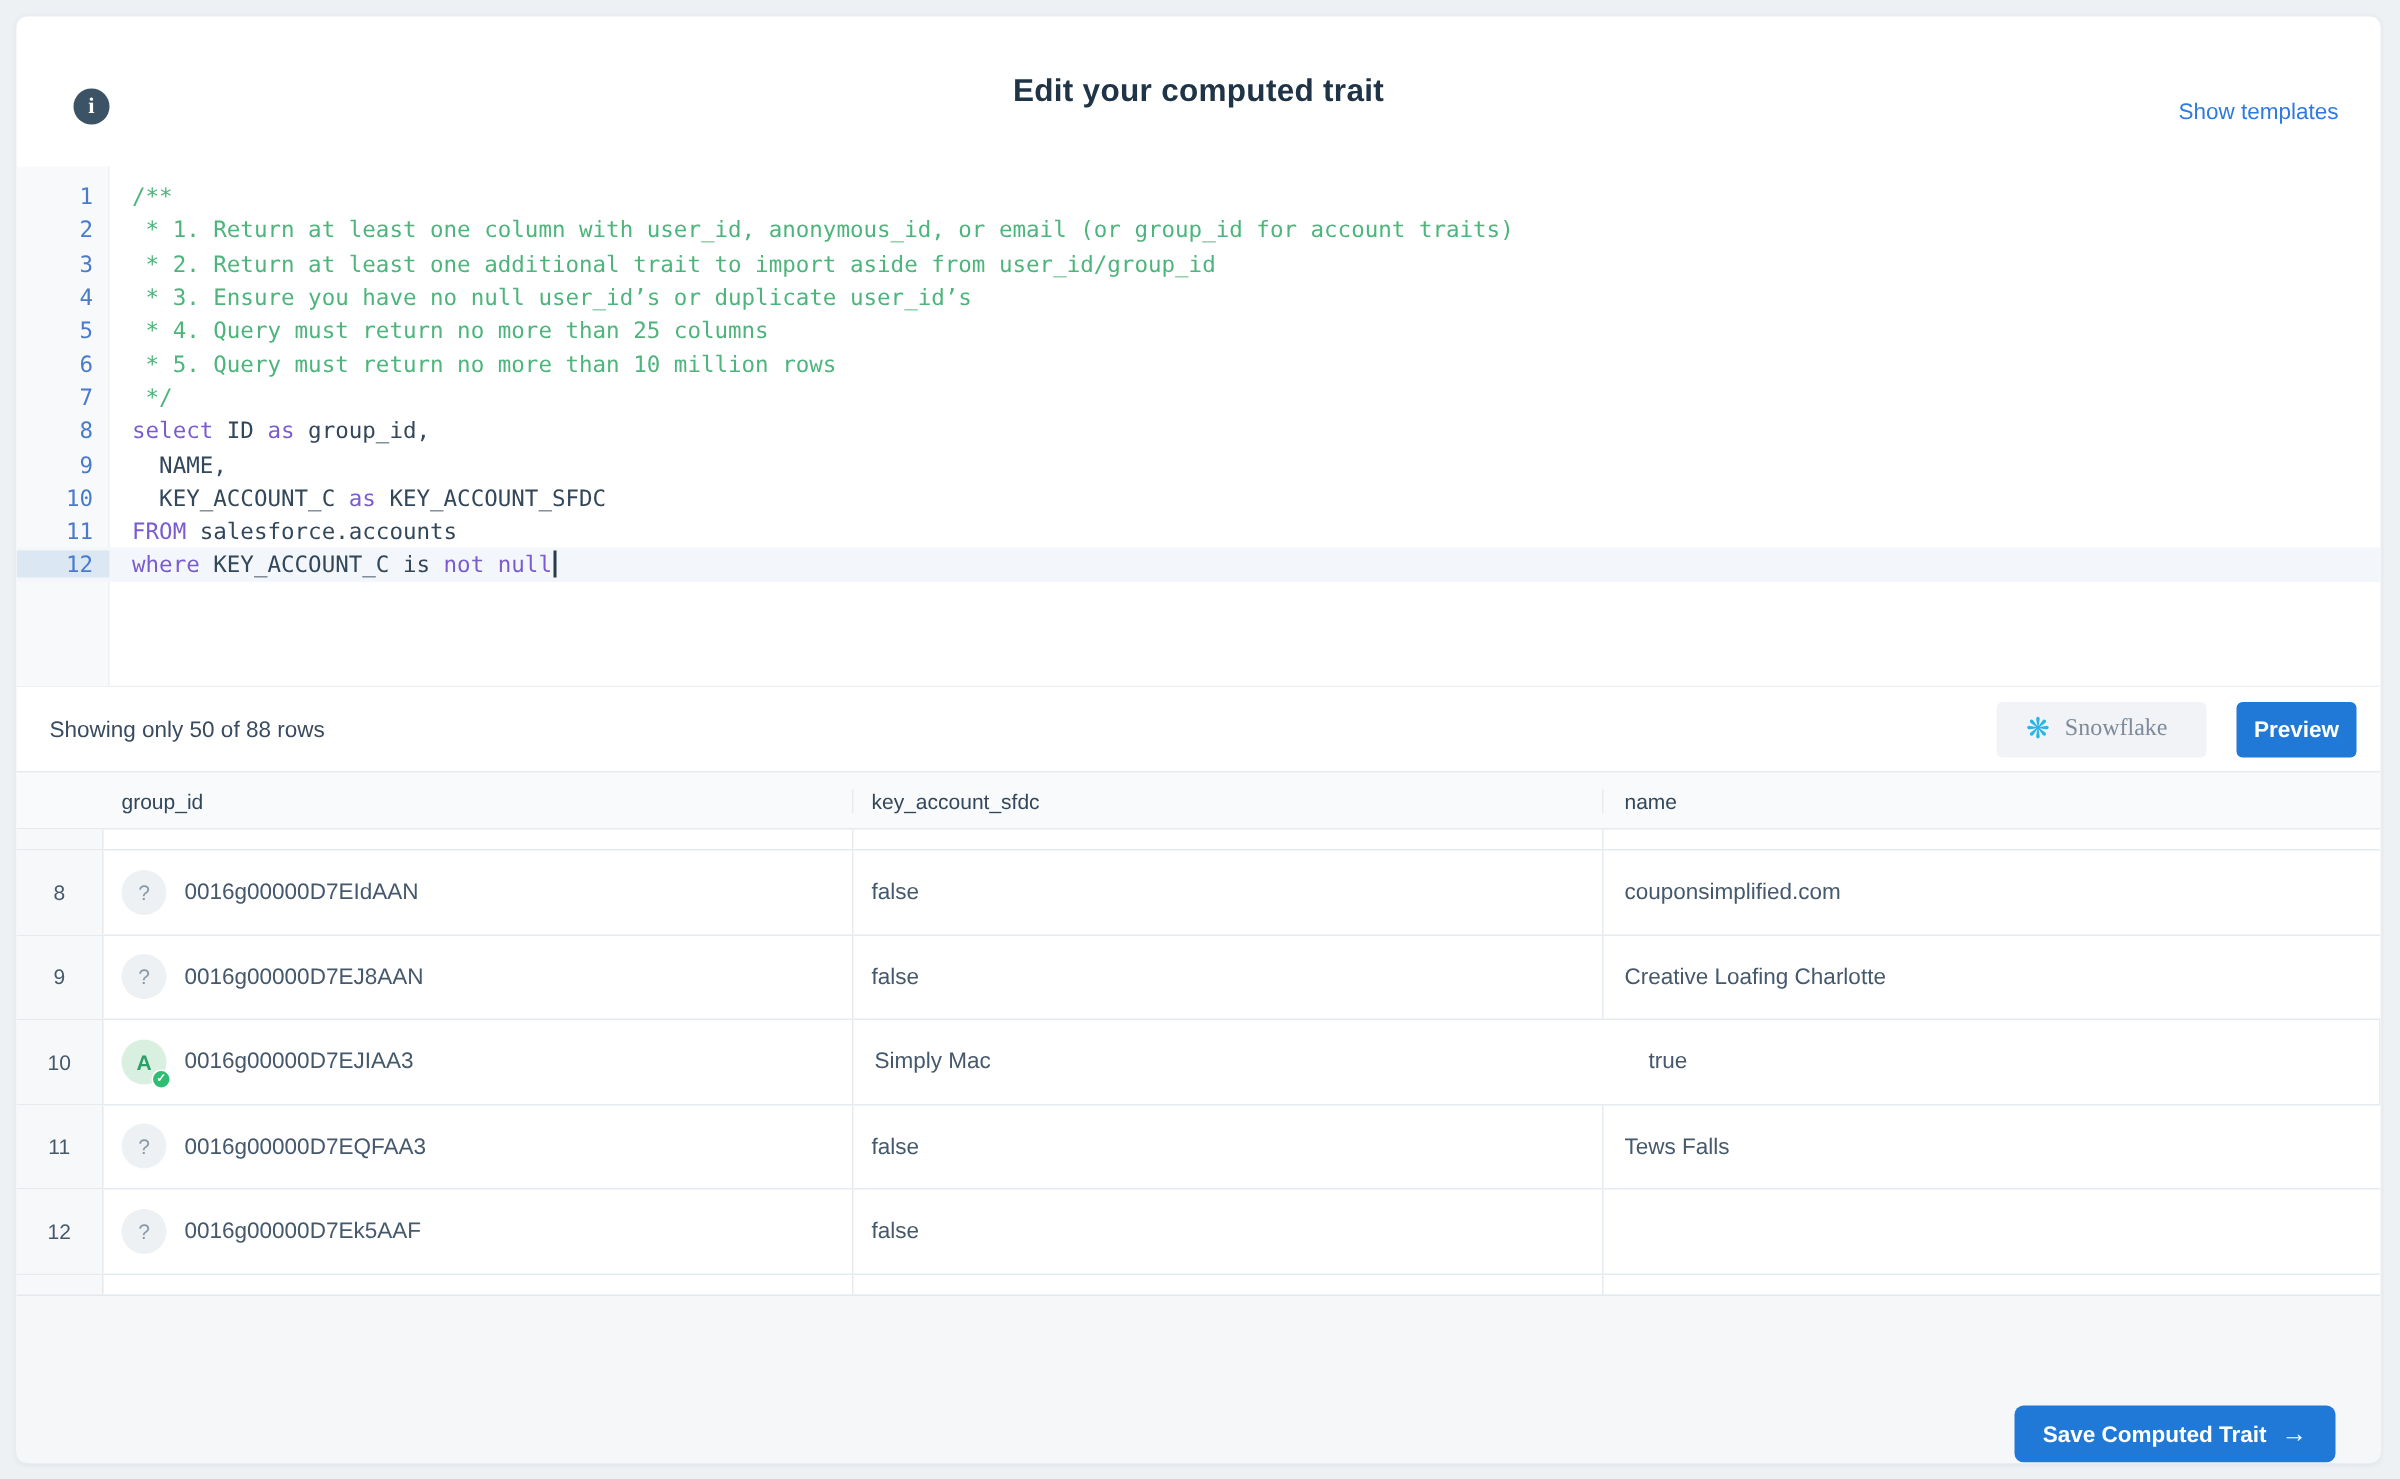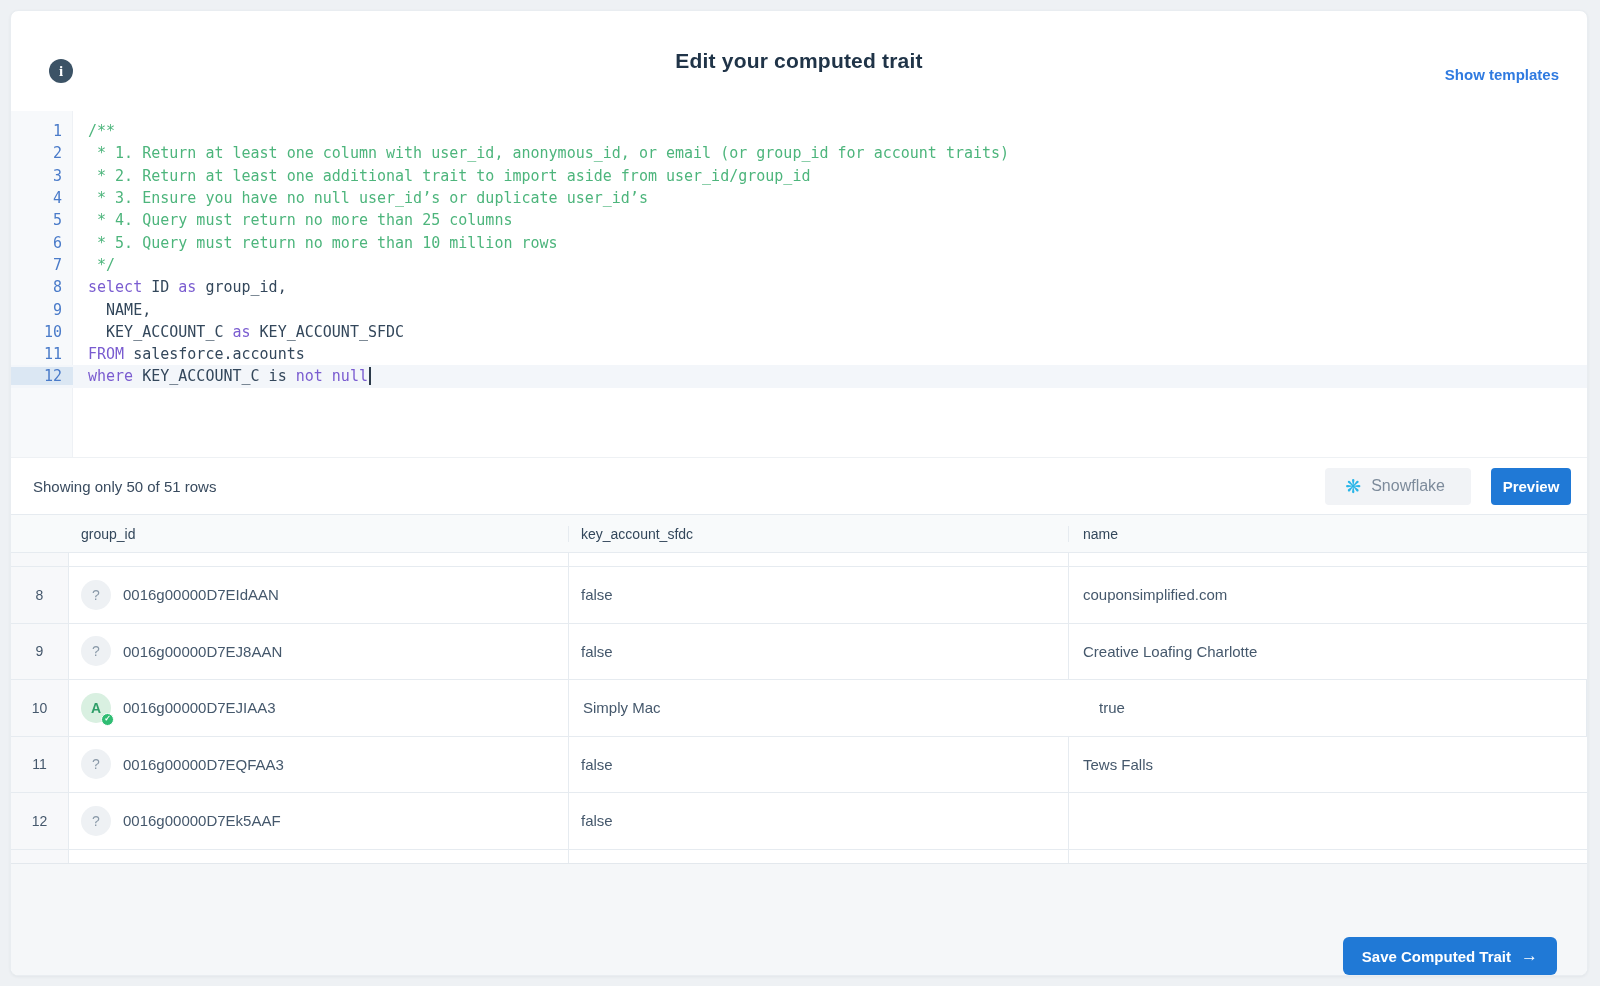--- a/index.html
+++ b/index.html
@@ -19,21 +19,21 @@
     box-shadow:0 1px 3px rgba(30,50,70,.06);
     display:flex; flex-direction:column; overflow:hidden;
   }
 
   
   .header{height:100px; flex:0 0 auto; position:relative; display:flex; align-items:center;}
   .info-btn{position:absolute; left:38px; top:48px; width:24px; height:24px; border-radius:50%;
     background:#3c5366; color:#fff; display:flex; align-items:center; justify-content:center; cursor:pointer;}
   .info-glyph{font-family:"Liberation Serif", serif; font-weight:bold; font-size:15px; line-height:1;}
   .title{width:100%; text-align:center; font-size:21px; font-weight:bold; color:#203448; letter-spacing:.2px;}
-  .show-templates{position:absolute; right:28px; top:55px; color:var(--link-blue); font-size:15px; font-weight:700; cursor:pointer; text-decoration:none;}
+  .show-templates{position:absolute; right:28px; top:55px; color:var(--link-blue); font-size:15px; font-weight:400; cursor:pointer; text-decoration:none;}
 
   
   .editor{height:346px; flex:0 0 auto; position:relative; font-family:"DejaVu Sans Mono", monospace; font-size:15px;}
   .gutter-bg{position:absolute; left:0; top:0; bottom:0; width:62px; background:#f7f9fb; border-right:1px solid #eef1f5;}
   .code-lines{position:relative; padding-top:9px;}
   .code-line{display:flex; height:22.3px; align-items:center;}
   .code-line.active{background:#f3f6fa;}
   .ln{flex:0 0 62px; text-align:right; padding-right:11px; color:var(--line-number-blue); font-size:15px;}
   .code-line.active .ln{background:#dbe7f3;}
   .code{padding-left:15px; font-family:inherit; font-size:15px; white-space:pre; color:var(--code-text); display:flex; align-items:center;}
@@ -42,21 +42,21 @@
   .tok-pl{color:var(--code-text);}
   .cursor{display:inline-block; width:2px; height:18px; background:#2b3a4a; margin-left:1px;}
 
   
   .toolbar{height:57px; flex:0 0 auto; border-top:1px solid #eef1f4; display:flex; align-items:center; padding:0 16px 0 22px;}
   .showing{font-size:15px; color:#394b5f;}
   .spacer{flex:1;}
   .warehouse-chip{height:37px; background:#f1f3f6; border-radius:4px; display:flex; align-items:center;
     padding:0 26px 0 20px; margin-right:20px; cursor:pointer;}
   .sf-icon{color:var(--snowflake-blue); font-size:19px; margin-right:10px; line-height:1;}
-  .warehouse-label{color:#7d8b9b; font-size:16px;}
+  .warehouse-label{color:#7d8b9b; font-size:16px;font-family:Liberation Serif, serif;}
   .btn-primary{background:var(--accent-blue); color:#fff; border:none; border-radius:4px; font-family:"Liberation Sans",sans-serif;
     font-size:15px; font-weight:600; cursor:pointer; display:flex; align-items:center; justify-content:center;}
   .btn-preview{height:37px; width:80px;}
 
   
   .table{flex:0 0 auto; display:flex; flex-direction:column;}
   .trow,.thead,.partial-row{display:flex; border-bottom:1px solid var(--border);}
   .thead{height:39px; background:#f8fafb; border-top:1px solid var(--border); align-items:center;}
   .thead .cell{font-size:14px; color:#33475b; font-weight:400;}
   .cell{display:flex; align-items:center;}
@@ -144,21 +144,21 @@
             <pre class="code"><span class="tok-kw">FROM</span><span class="tok-pl"> salesforce.accounts</span></pre>
           </div>
           <div class="code-line active">
             <span class="ln">12</span>
             <pre class="code"><span class="tok-kw">where</span><span class="tok-pl"> KEY_ACCOUNT_C is </span><span class="tok-kw">not null</span><span class="cursor"></span></pre>
           </div>
         </div>
     </section>
 
     <section class="toolbar">
-      <span class="showing">Showing only 50 of 51 rows</span>
+      <span class="showing">Showing only 50 of 88 rows</span>
       <div class="spacer"></div>
       <div class="warehouse-chip">
         <span class="sf-icon">❋</span>
         <span class="warehouse-label">Snowflake</span>
       </div>
       <button class="btn-primary btn-preview">Preview</button>
     </section>
 
     <section class="table">
       <div class="thead">

